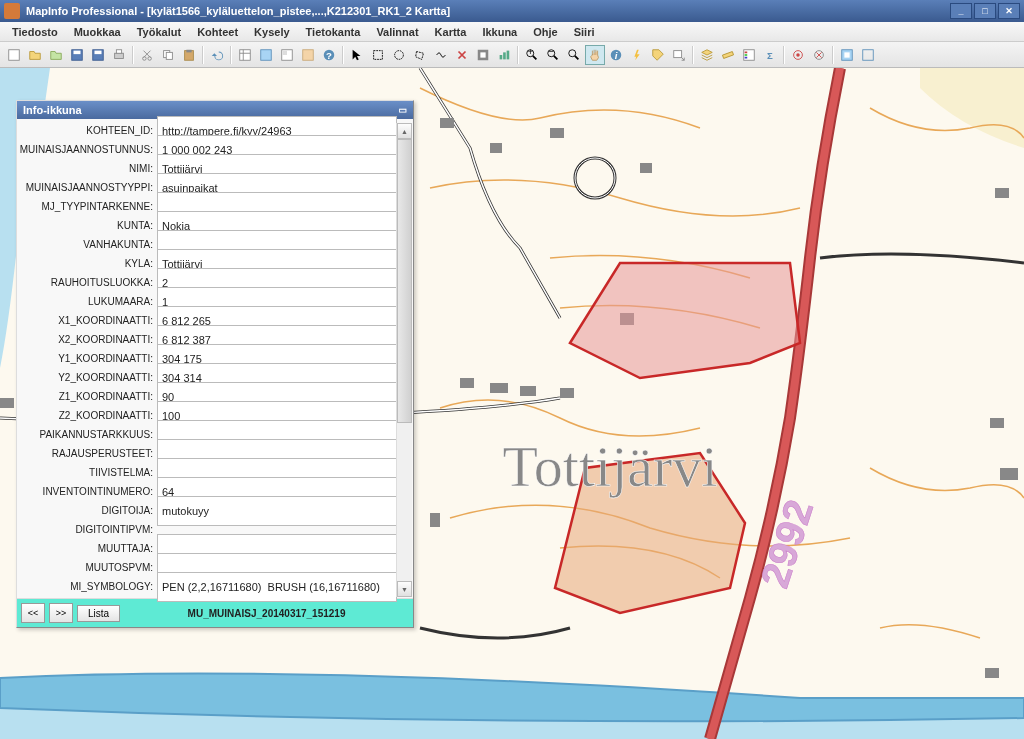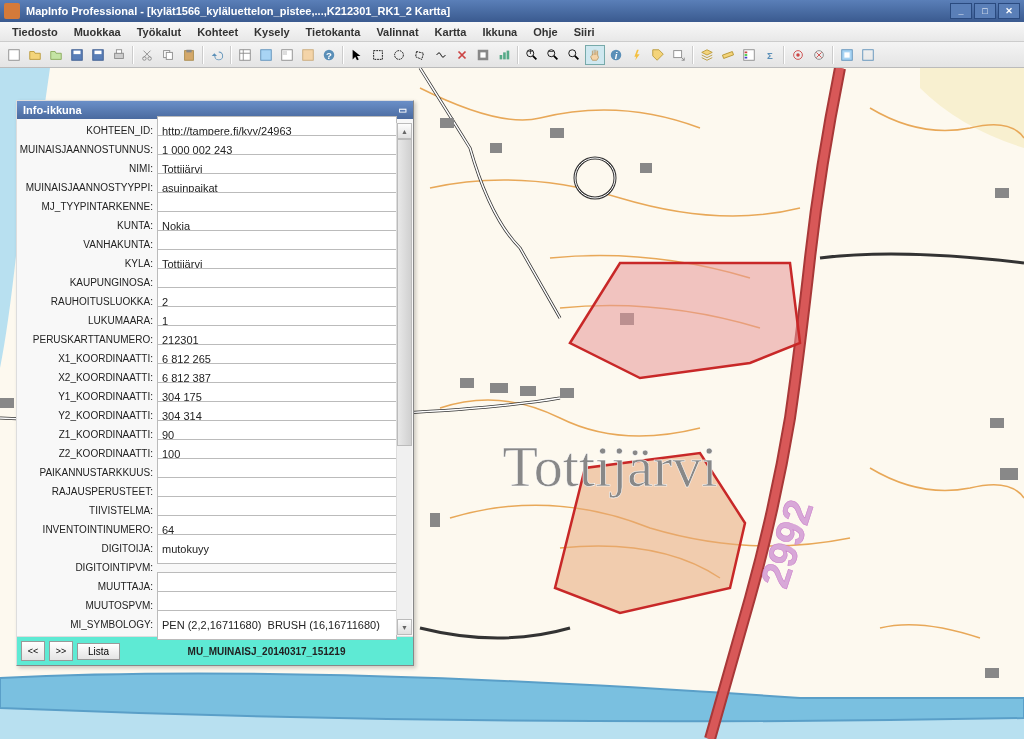--- a/index.html
+++ b/index.html
@@ -410,34 +410,26 @@
       </div>
       <div class="iw-row">
         <div class="iw-label">VANHAKUNTA:</div>
         <input class="iw-input" style="">
       </div>
       <div class="iw-row">
         <div class="iw-label">KYLA:</div>
         <input class="iw-input" value="Tottijärvi" style="">
       </div>
       <div class="iw-row">
-        <div class="iw-label">KAUPUNGINOSA:</div>
-        <input class="iw-input" style="">
-      </div>
-      <div class="iw-row">
         <div class="iw-label">RAUHOITUSLUOKKA:</div>
         <input class="iw-input" value="2" style="">
       </div>
       <div class="iw-row">
         <div class="iw-label">LUKUMAARA:</div>
         <input class="iw-input" value="1" style="">
-      </div>
-      <div class="iw-row">
-        <div class="iw-label">PERUSKARTTANUMERO:</div>
-        <input class="iw-input" value="212301" style="">
       </div>
       <div class="iw-row">
         <div class="iw-label">X1_KOORDINAATTI:</div>
         <input class="iw-input" value="6 812 265" style="">
       </div>
       <div class="iw-row">
         <div class="iw-label">X2_KOORDINAATTI:</div>
         <input class="iw-input" value="6 812 387" style="">
       </div>
       <div class="iw-row">

